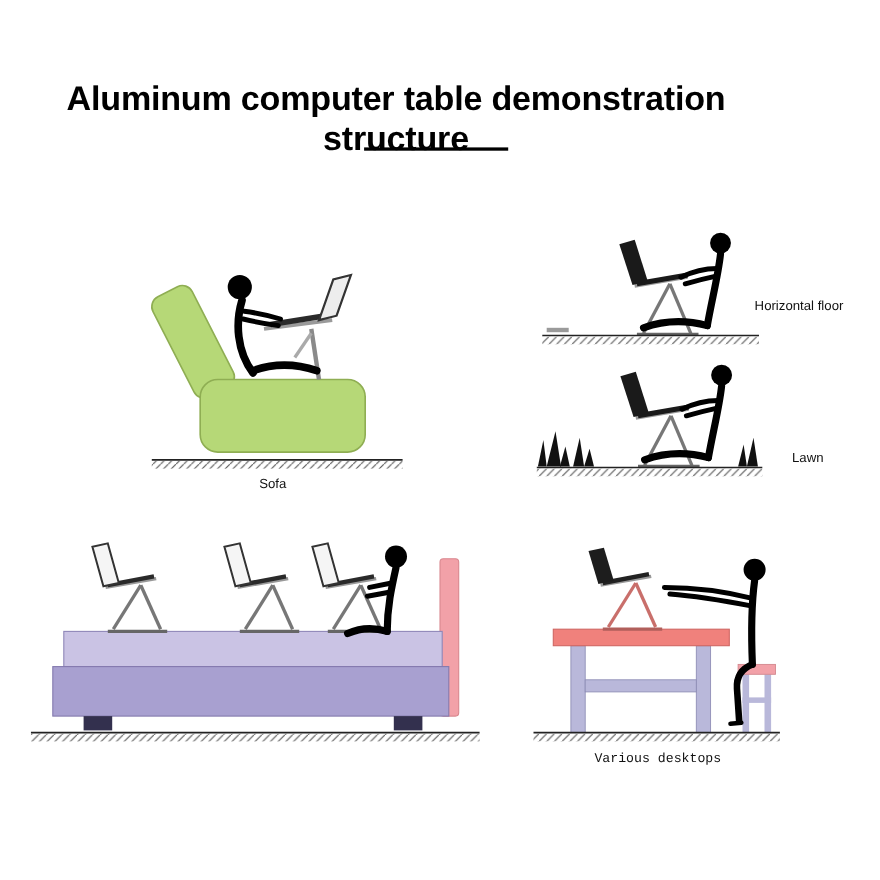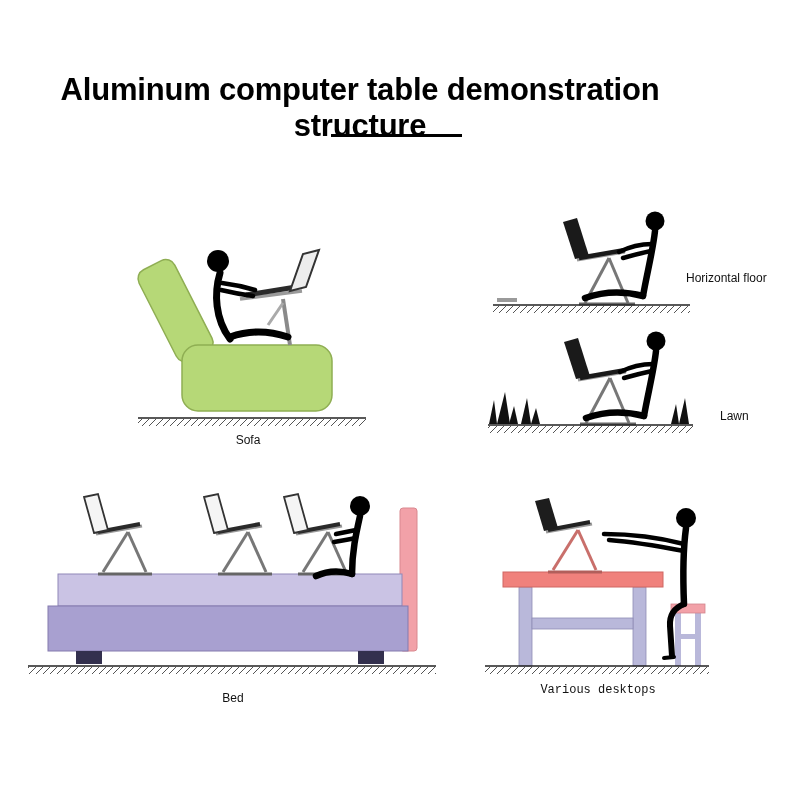--- a/index.html
+++ b/index.html
@@ -175,21 +175,20 @@
         <path d="M324,88 Q305,82 288,90" stroke-width="6.5"></path>
         <path d="M328,44 Q318,46 308,48" stroke-width="4.5"></path>
         <path d="M328,52 Q318,54 306,56" stroke-width="4.5"></path>
       </g>
       <g>
         <line x1="0" y1="180" x2="408" y2="180" stroke="#222" stroke-width="1.5"></line>
         <rect x="0" y="181" width="408" height="7" fill="url(#hatch-bed)"></rect>
       </g>
     </svg>
   </div>
-  <div class="scene-label center" style="left:28px;top:690px;width:410px;">Bed</div>
 
   <div class="scene" style="left:483px;top:492px;">
     <svg width="230" height="186" viewBox="0 0 230 186">
       <defs>
         <pattern id="hatch-desk" width="7" height="7" patternUnits="userSpaceOnUse">
           <line x1="0" y1="7" x2="7" y2="0" stroke="#555" stroke-width="1"></line>
         </pattern>
       </defs>
       <rect x="36" y="95" width="13" height="79" fill="#b9b8da" stroke="#8e8db5" stroke-width="0.8"></rect>
       <rect x="150" y="95" width="13" height="79" fill="#b9b8da" stroke="#8e8db5" stroke-width="0.8"></rect>

